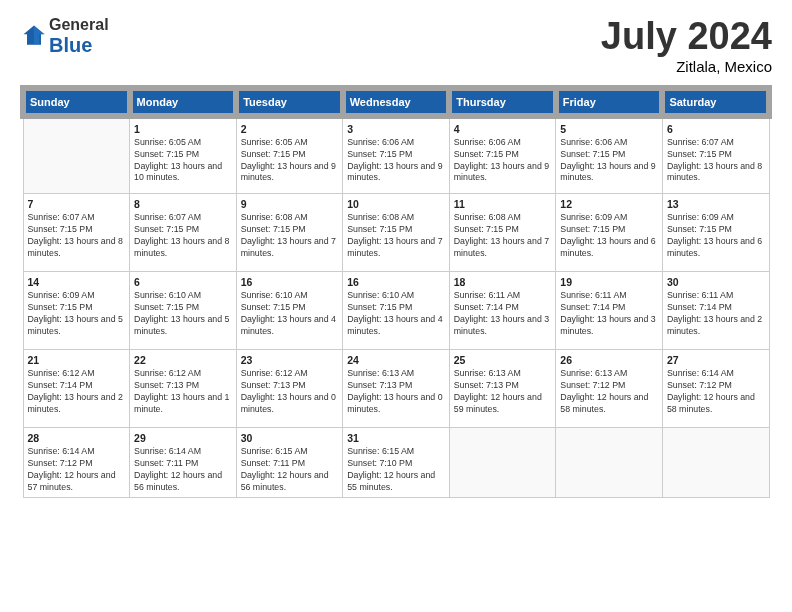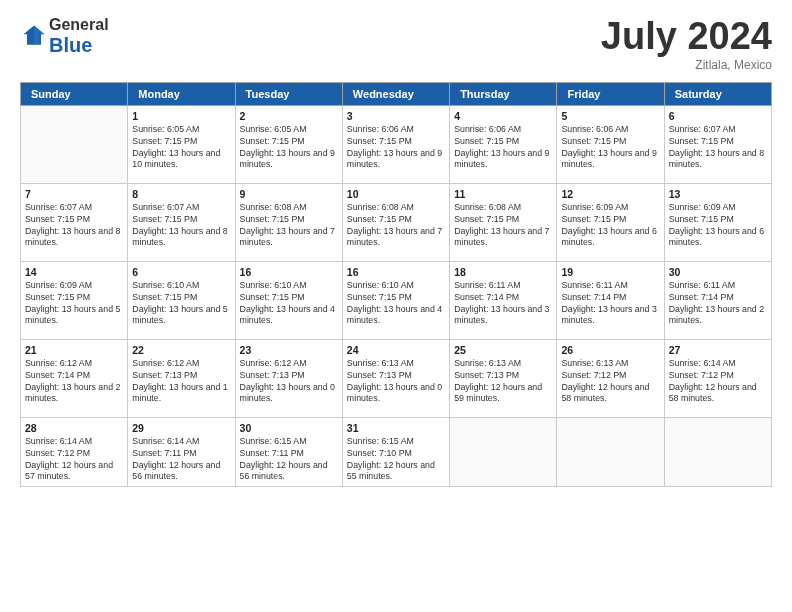--- a/index.html
+++ b/index.html
@@ -48,36 +48,36 @@
     .title-block {
       text-align: right;
     }
     .title-month {
       font-size: 38px;
       font-weight: bold;
       color: #333;
       line-height: 1.1;
     }
     .title-location {
-      font-size: 12px;
-      color: #737373;
+      font-size: 15px;
+      color: #000000;
     }
     .calendar {
       width: 100%;
       border-collapse: collapse;
       font-size: 9.5px;
     }
     .calendar thead th {
       background: #1a5fa8;
       color: #fff;
-      padding: 5px 10px;
+      padding: 5px 4px;
       text-align: left;
       font-size: 11px;
       font-weight: bold;
-      border: 1px solid #a3a3a3;
+      border: 6px solid #a3a3a3;
     }
     .calendar tbody td {
       border: 1px solid #ccc;
       padding: 4px 4px 3px 4px;
       vertical-align: top;
       width: calc(100% / 7);
       height: 78px;
     }
     .calendar tbody tr:last-child td {
       height: 68px;

